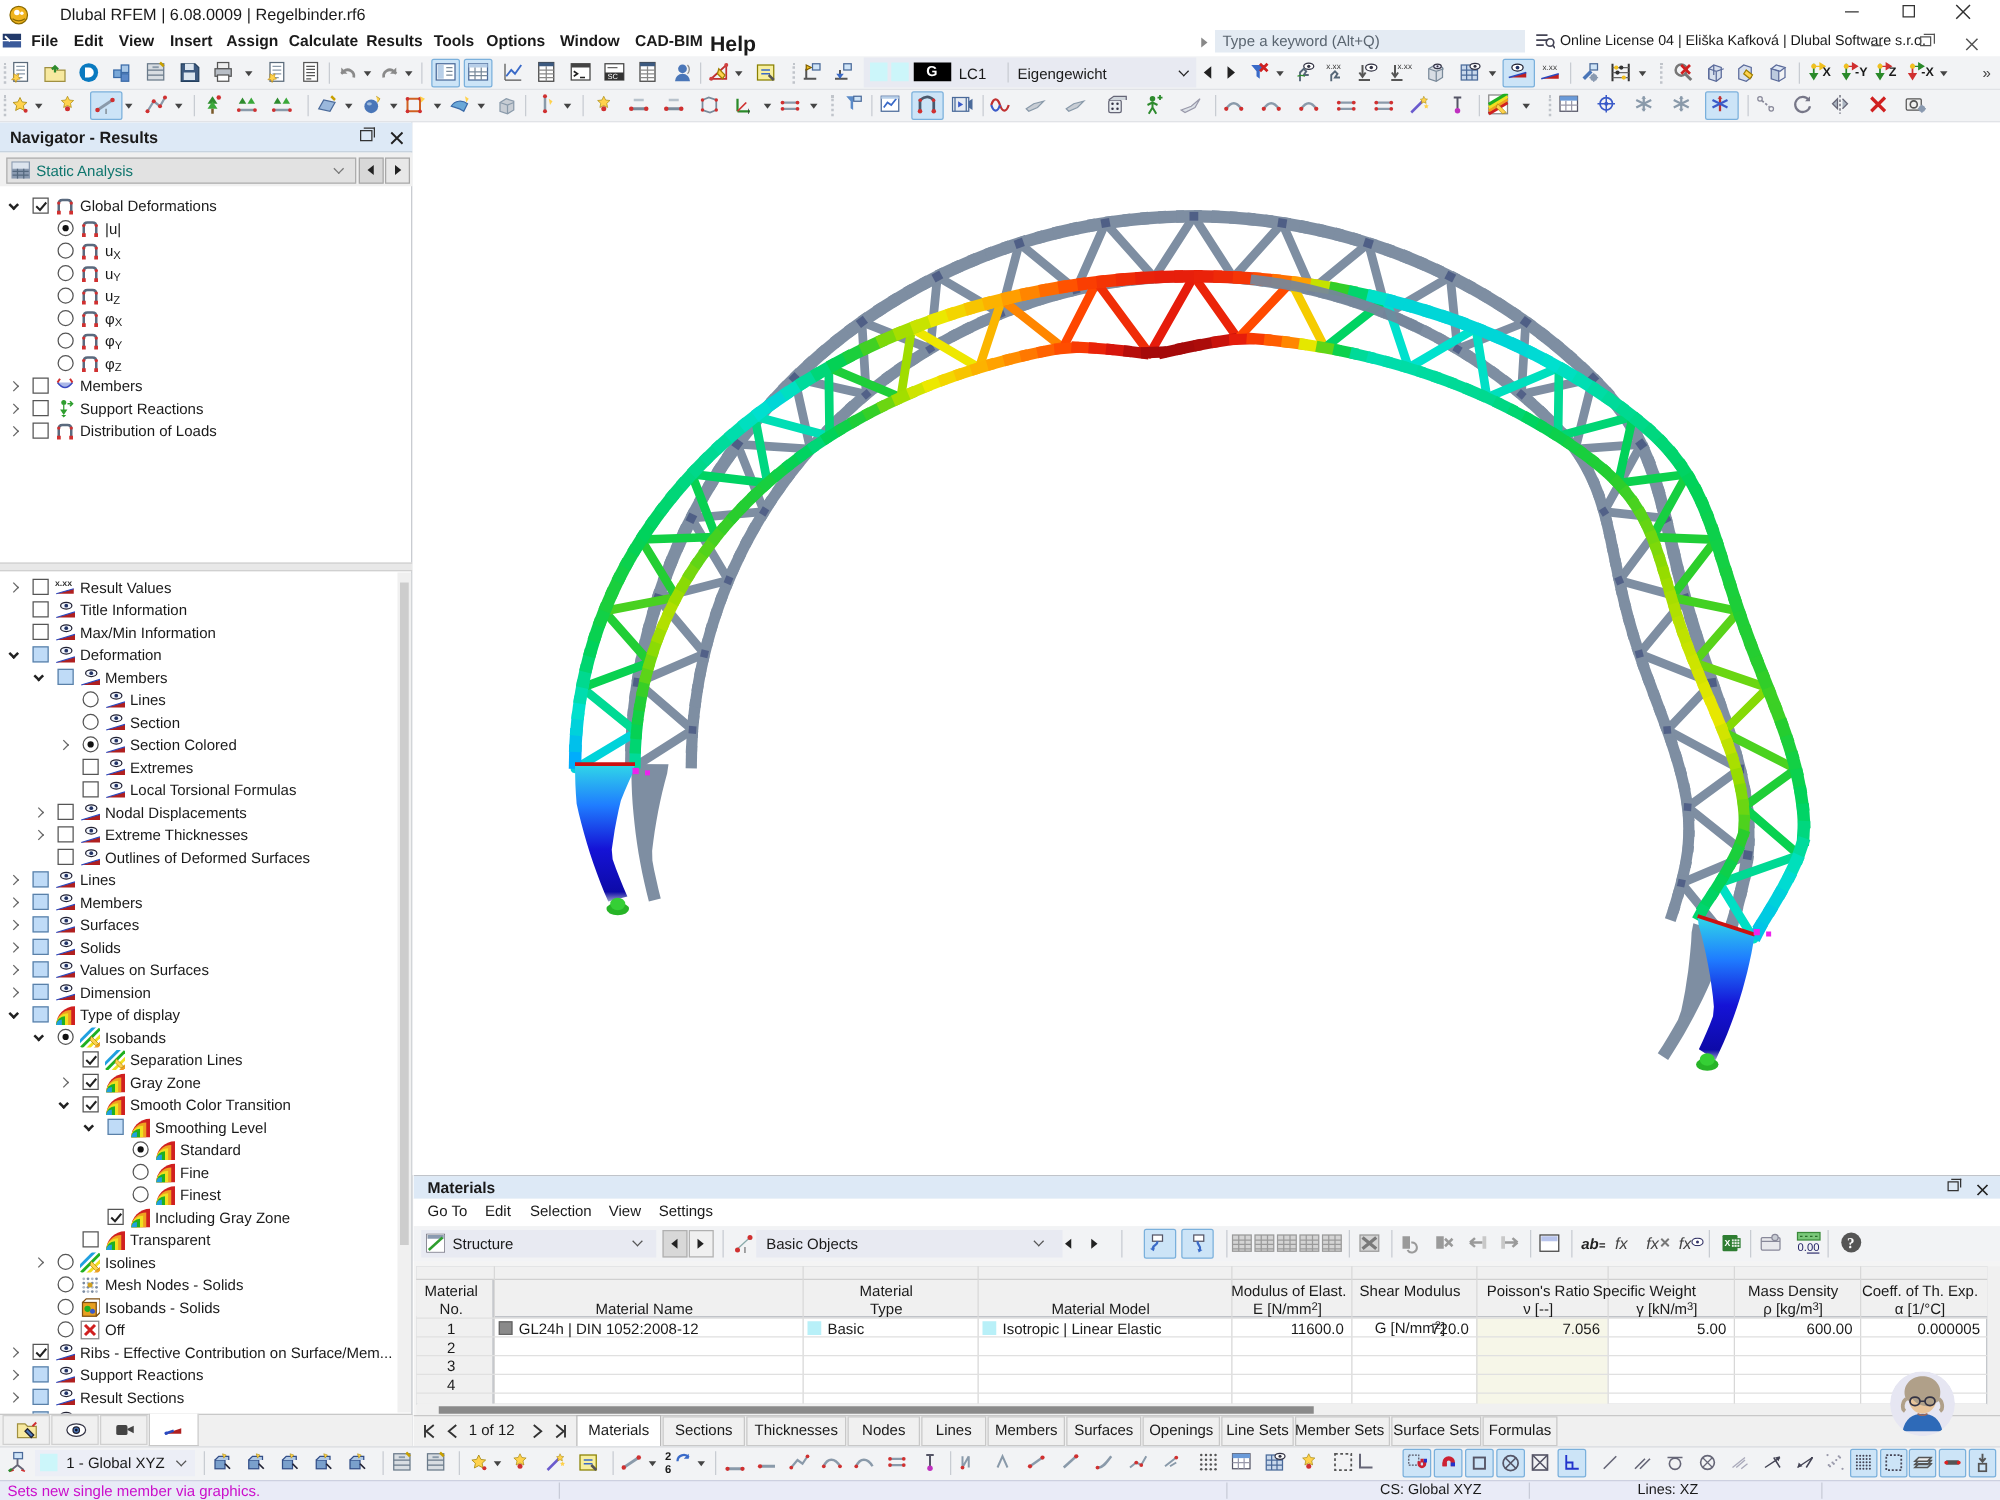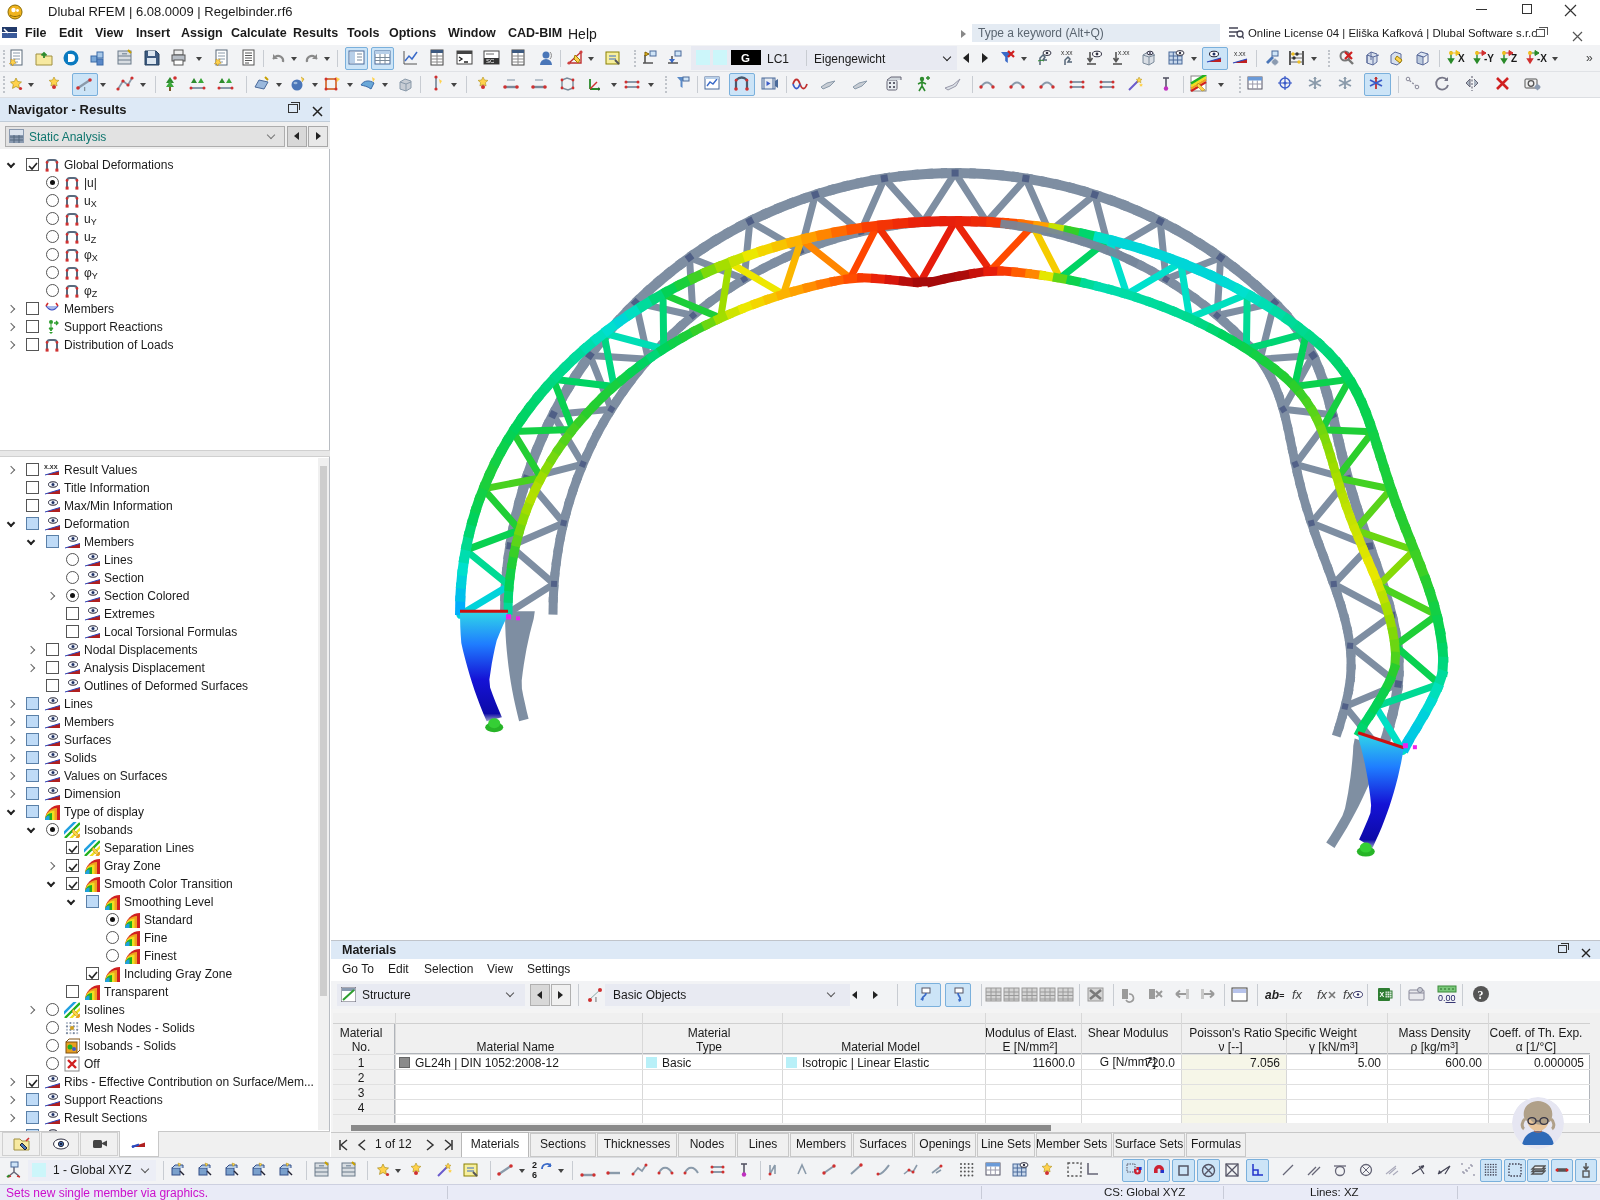--- a/index.html
+++ b/index.html
@@ -35,21 +35,21 @@
 <div class="txt b" style="left:59px;top:26px;font-size:12.5px;font-weight:600">Edit</div>
 <div class="txt b" style="left:95px;top:26px;font-size:12.5px;font-weight:600">View</div>
 <div class="txt b" style="left:136px;top:26px;font-size:12.5px;font-weight:600">Insert</div>
 <div class="txt b" style="left:181px;top:26px;font-size:12.5px;font-weight:600">Assign</div>
 <div class="txt b" style="left:231px;top:26px;font-size:12.5px;font-weight:600">Calculate</div>
 <div class="txt b" style="left:293px;top:26px;font-size:12.5px;font-weight:600">Results</div>
 <div class="txt b" style="left:347px;top:26px;font-size:12.5px;font-weight:600">Tools</div>
 <div class="txt b" style="left:389px;top:26px;font-size:12.5px;font-weight:600">Options</div>
 <div class="txt b" style="left:448px;top:26px;font-size:12.5px;font-weight:600">Window</div>
 <div class="txt b" style="left:508px;top:26px;font-size:12.5px;font-weight:600">CAD-BIM</div>
-<div class="txt b" style="left:568px;top:26px;font-size:14px;font-weight:400">Help</div>
+<div class="txt b" style="left:568px;top:26px;font-size:17px;font-weight:700">Help</div>
 <div class="abs" style="left:961px;top:25px;width:0;height:0;border-top:4px solid transparent;border-bottom:4px solid transparent;border-left:5px solid #888;margin-top:5px"></div>
 <div class="abs" style="left:972px;top:24px;width:248px;height:18px;background:#e4ebf3"></div>
 <div class="txt" style="left:978px;top:26px;color:#5a6570">Type a keyword (Alt+Q)</div>
 <div class="abs" style="left:1228px;top:26px;width:16px;height:14px"><svg width="16" height="14" viewBox="0 0 16 14" style="">
       <path d="M1 2h9M1 6h9M1 10h6" stroke="#445" stroke-width="1.4"></path>
       <circle cx="12" cy="8" r="3" fill="none" stroke="#445" stroke-width="1.3"></circle>
       <path d="M14 10l2 2.5" stroke="#445" stroke-width="1.3"></path>
     </svg></div>
 <div class="txt" style="left:1248px;top:27px;font-size:11.4px">Online License 04 | Eliška Kafková | Dlubal Software s.r.o.</div>
 <div class="abs" style="left:1497px;top:36px;width:9px;height:1px;background:#555"></div>
@@ -799,21 +799,21 @@
       </svg></div>
     <div class="txt" style="left:84px;top:545px">Nodal Displacements</div>
 <div class="arrow-r" style="left:28px;top:567px;border-color:#666"></div>
     <div class="unchk" style="left:46px;top:563px"></div>
     <div style="position:absolute;left:64px;top:562px;width:16px;height:16px"><svg width="16" height="16" viewBox="0 0 16 16" style="">
         <path d="M1 14L16 9.5v4.5z" fill="#b02020"></path>
         <path d="M1 14L16 9.5" stroke="#2a4ac0" stroke-width="1"></path>
         <ellipse cx="9" cy="4.5" rx="4.5" ry="2.7" fill="#f4f8ff" stroke="#223"></ellipse>
         <circle cx="9" cy="4.5" r="1.5" fill="#236"></circle>
       </svg></div>
-    <div class="txt" style="left:84px;top:563px">Analysis Displacement</div>
+    <div class="txt" style="left:84px;top:563px">Extreme Thicknesses</div>
 <div class="unchk" style="left:46px;top:581px"></div>
     <div style="position:absolute;left:64px;top:580px;width:16px;height:16px"><svg width="16" height="16" viewBox="0 0 16 16" style="">
         <path d="M1 14L16 9.5v4.5z" fill="#b02020"></path>
         <path d="M1 14L16 9.5" stroke="#2a4ac0" stroke-width="1"></path>
         <ellipse cx="9" cy="4.5" rx="4.5" ry="2.7" fill="#f4f8ff" stroke="#223"></ellipse>
         <circle cx="9" cy="4.5" r="1.5" fill="#236"></circle>
       </svg></div>
     <div class="txt" style="left:84px;top:581px">Outlines of Deformed Surfaces</div>
 <div class="arrow-r" style="left:8px;top:603px;border-color:#666"></div>
     <div class="chkb" style="left:26px;top:599px"></div>

